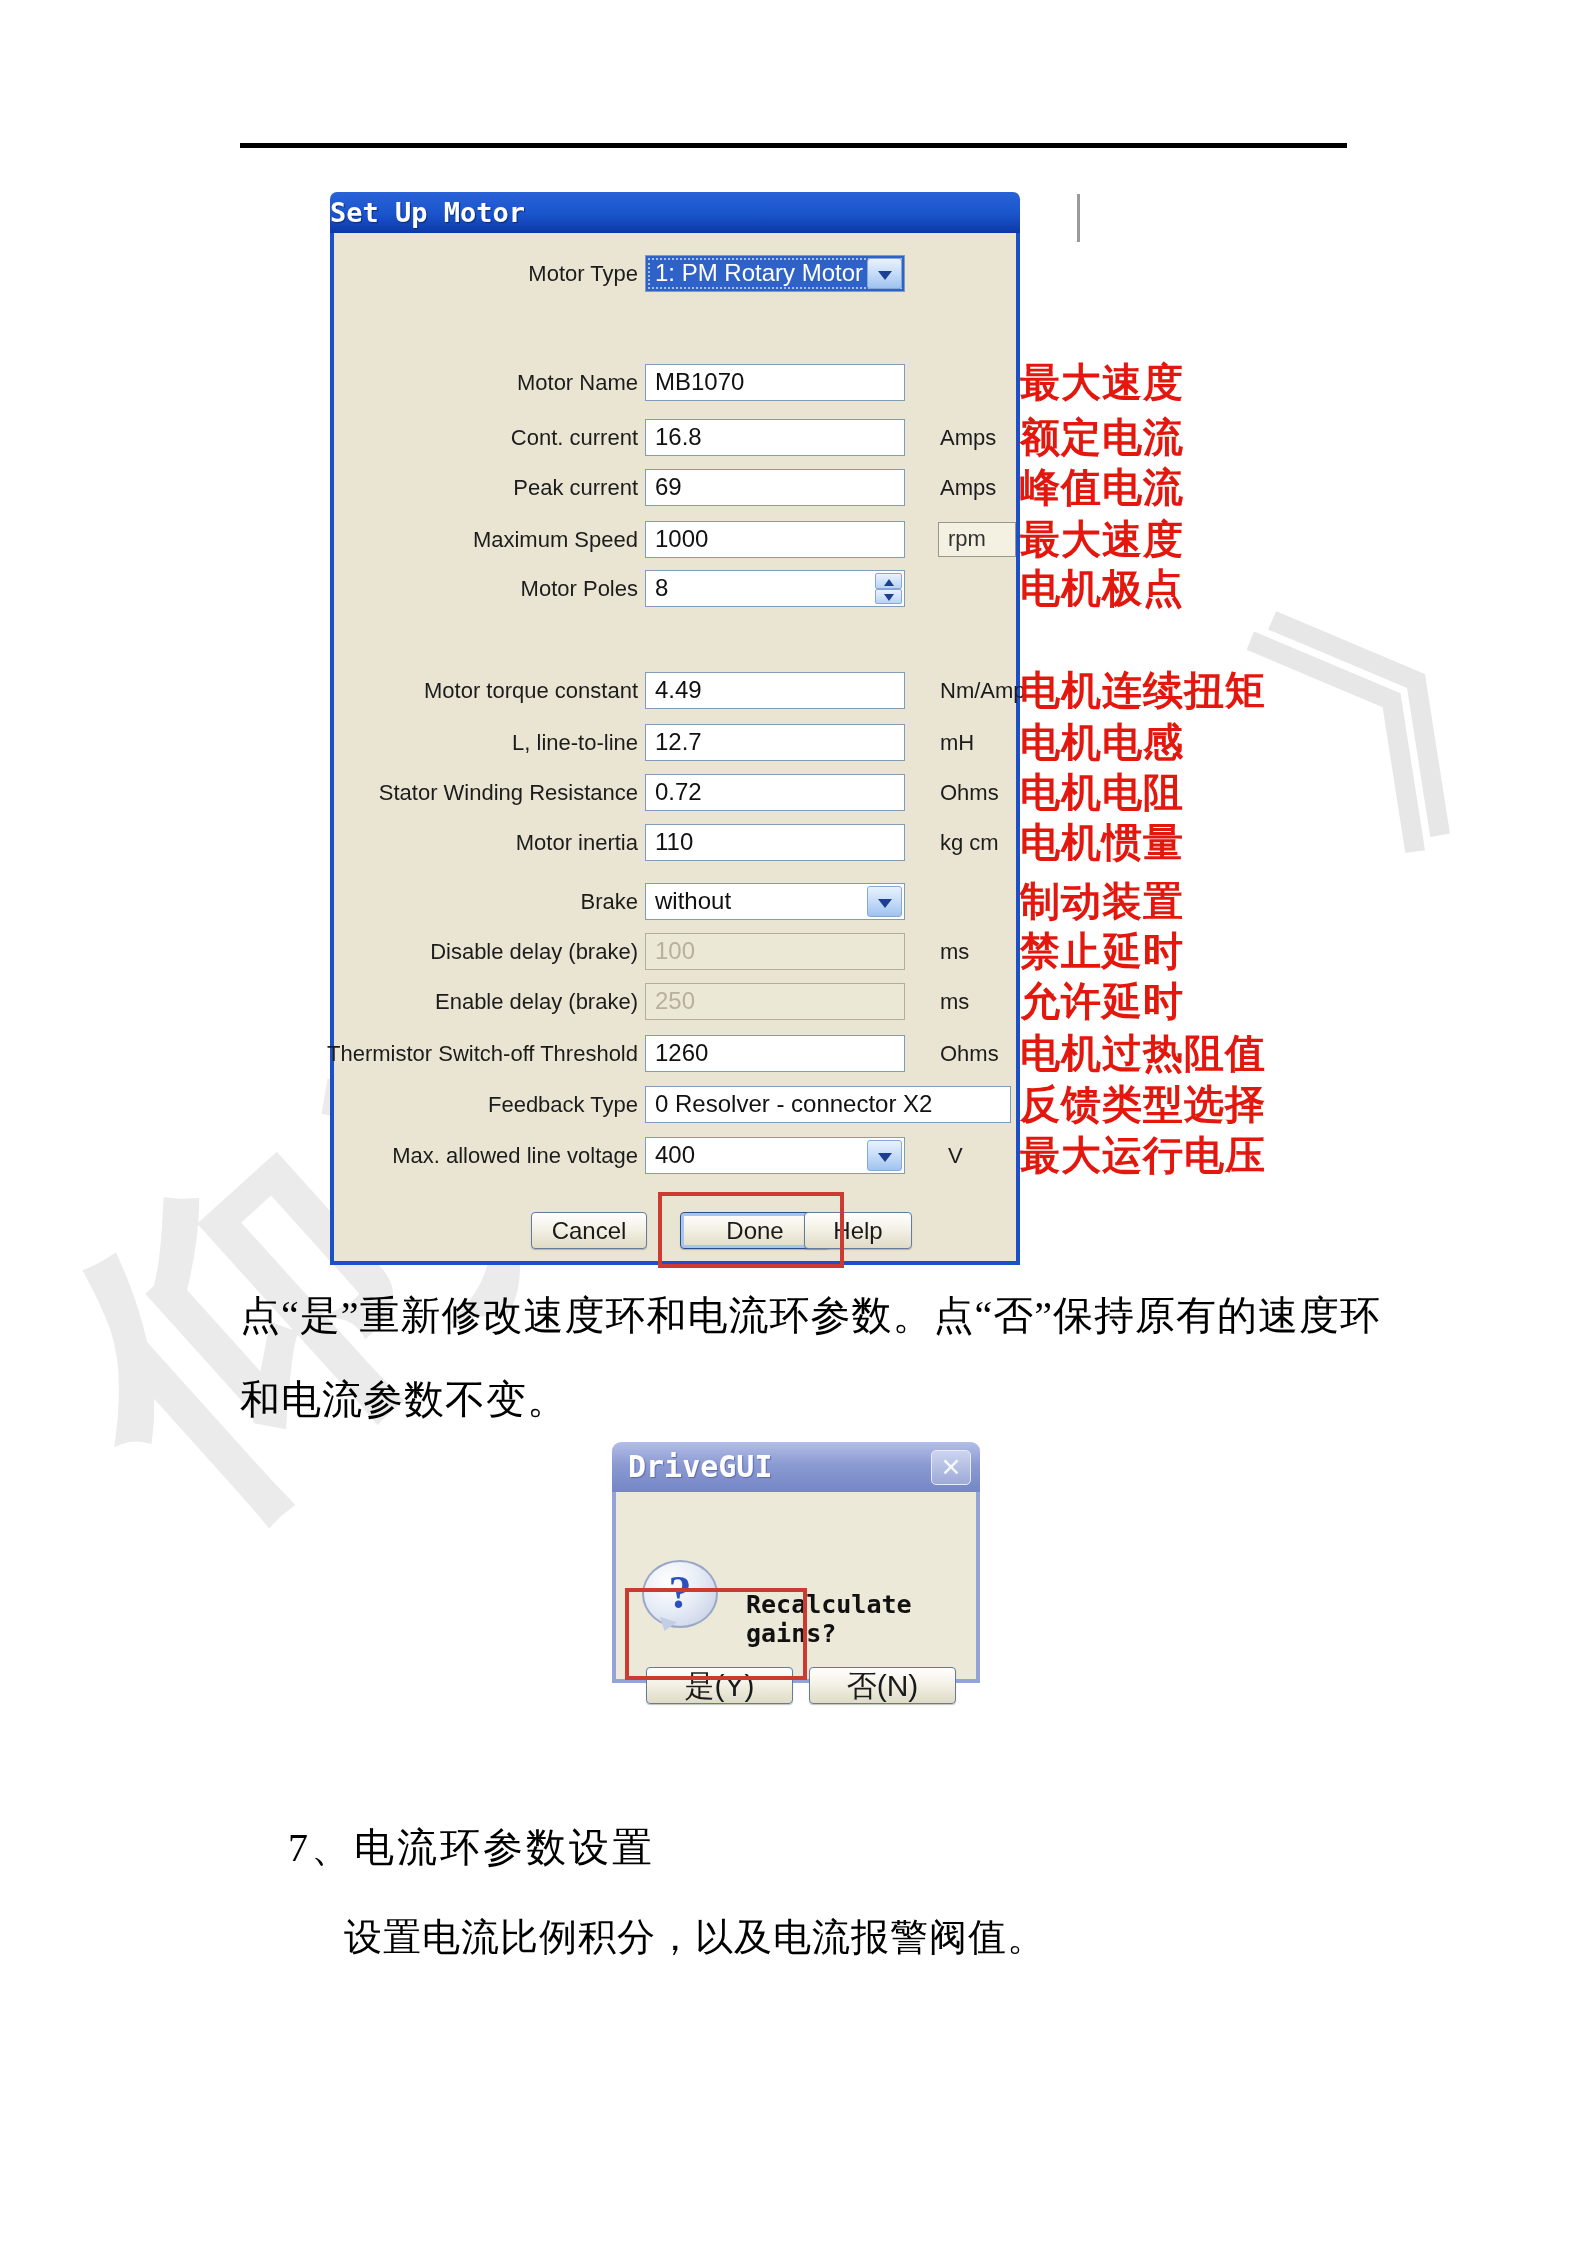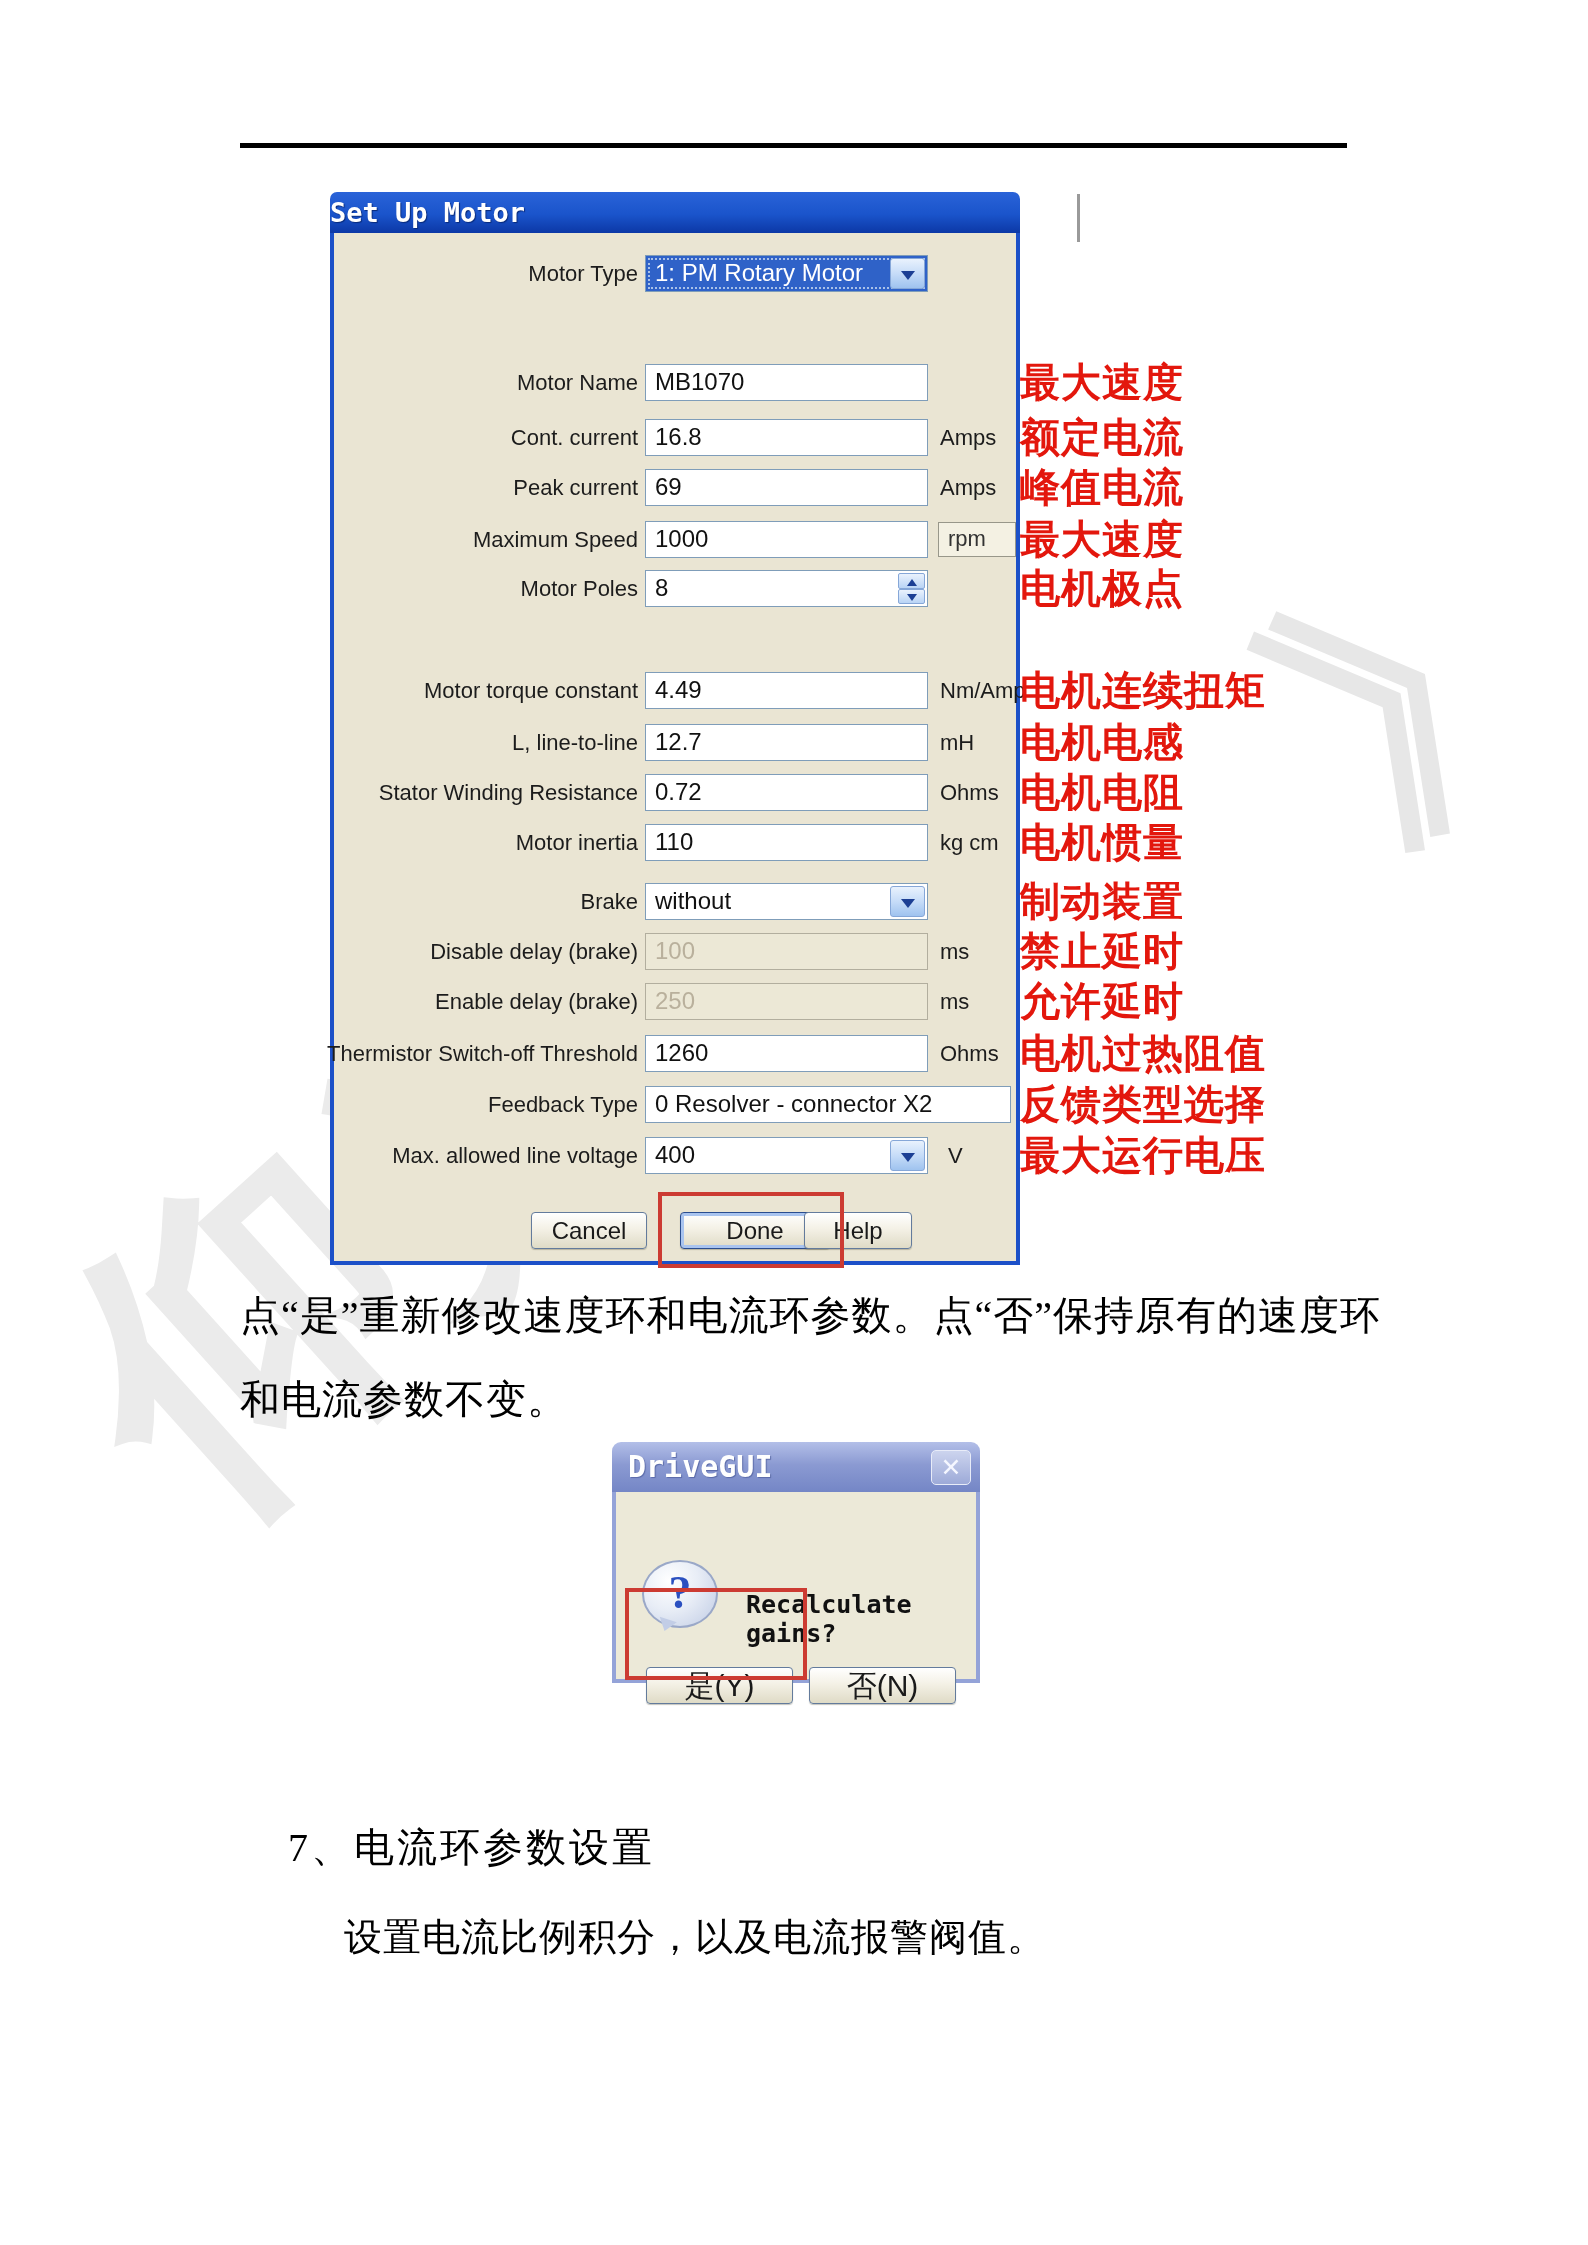--- a/index.html
+++ b/index.html
@@ -18,21 +18,21 @@
   .dlg-tb{position:absolute;left:0;top:0;right:0;height:41px;border-radius:7px 7px 0 0;
           background:linear-gradient(180deg,#2a63d8 0%,#1a54cb 55%,#0c38a6 100%);
           color:#fff;font-family:"DejaVu Sans Mono",monospace;font-weight:bold;font-size:27px;
           line-height:41px;box-sizing:border-box;text-shadow:1px 1px 1px #082a7a;}
   .dlg-body{position:absolute;left:0;top:41px;right:0;bottom:0;background:#eae5d3;
             border:4px solid #1c50c8;border-top:none;box-sizing:border-box;}
 
   .row{position:absolute;left:0;width:1588px;height:37px;z-index:2;}
   .lbl{position:absolute;right:950px;top:0;height:37px;line-height:37px;font-size:22px;
        color:#1c1c1c;white-space:nowrap;}
-  .field{position:absolute;left:645px;top:0;width:283px;height:37px;background:#fff;
+  .field{position:absolute;left:645px;top:0;width:260px;height:37px;background:#fff;
          border:1px solid #7f9db9;box-sizing:border-box;font-size:24px;line-height:34px;
          padding-left:9px;color:#111;white-space:nowrap;overflow:hidden;}
   .field.wide{width:366px;}
   .field.dis{background:#ece8d6;border-color:#b2ae9e;color:#b9b09c;}
   .unit{position:absolute;left:940px;top:0;height:37px;line-height:37px;font-size:22px;color:#1c1c1c;}
   .unitbox{position:absolute;left:938px;top:1px;width:78px;height:35px;background:#f4f1e3;
            border:1px solid #98978a;box-sizing:border-box;font-size:22px;line-height:32px;
            padding-left:9px;color:#333;}
   .ann{position:absolute;left:1020px;top:-5px;height:46px;line-height:46px;font-size:40px;
        font-weight:bold;color:#e3170d;white-space:nowrap;letter-spacing:1px;}

